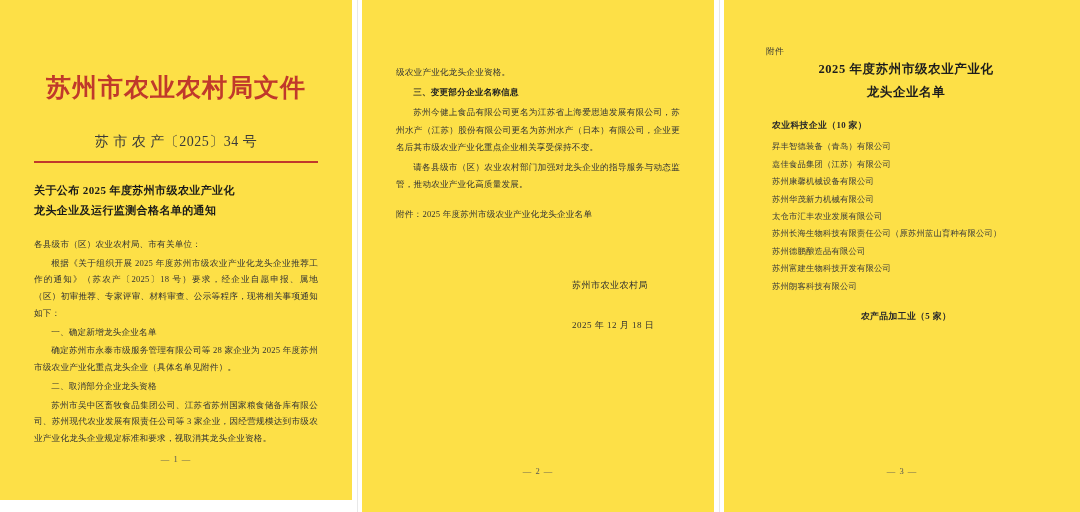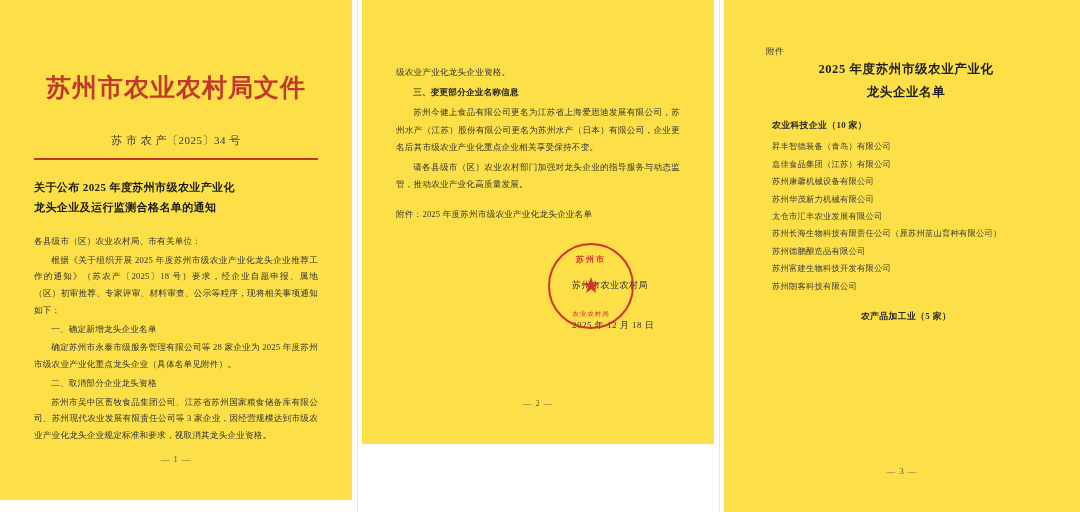--- a/index.html
+++ b/index.html
@@ -28,21 +28,21 @@
     box-sizing: border-box;
     overflow: hidden;
   }
   .page-1 {
     width: 352px;
     height: 500px;
     padding: 46px 34px 0 34px;
   }
   .page-2 {
     width: 352px;
-    height: 444px;
+    height: 512px;
     padding: 46px 34px 0 34px;
   }
   .page-3 {
     width: 356px;
     height: 512px;
     padding: 46px 30px 0 38px;
   }
   .page-sep {
     width: 1px;
     background: #e8e8e8;
@@ -55,21 +55,21 @@
     font-weight: bold;
     font-size: 25px;
     letter-spacing: 1px;
     text-align: center;
     margin-top: 26px;
     line-height: 1.25;
     font-family: "Liberation Serif", "DejaVu Serif", serif;
   }
   .doc-number {
     text-align: center;
-    font-size: 11px;
+    font-size: 14px;
     color: #3a3a3a;
     margin-top: 30px;
     letter-spacing: 0.5px;
   }
   .red-rule {
     height: 2px;
     background: #c0392b;
     margin-top: 10px;
     width: 100%;
   }
@@ -265,25 +265,20 @@
     <div class="p2-text">
       <p>级农业产业化龙头企业资格。</p>
       <p class="p2-head">三、变更部分企业名称信息</p>
       <p class="indent2">苏州今健上食品有限公司更名为江苏省上海爱思迪发展有限公司，苏州水产（江苏）股份有限公司更名为苏州水产（日本）有限公司，企业更名后其市级农业产业化重点企业相关享受保持不变。</p>
       <p class="indent2">请各县级市（区）农业农村部门加强对龙头企业的指导服务与动态监管，推动农业产业化高质量发展。</p>
     </div>
     <div class="attach-line">附件：2025 年度苏州市级农业产业化龙头企业名单</div>
     <div class="seal-wrap">
       <div class="sign-org">苏州市农业农村局</div>
       <div class="sign-date">2025 年 12 月 18 日</div>
-      <div class="seal">
-        <div class="arc-top">苏州市</div>
-        <div class="star">★</div>
-        <div class="arc-bottom">农业农村局</div>
-      </div>
     </div>
     <div class="page-num">— 2 —</div>
   </div>
 
   <div class="page-sep"></div>
 
   <div class="page page-3">
     <div class="attach-tag">附件</div>
     <div class="list-title">
       <div>2025 年度苏州市级农业产业化</div>

